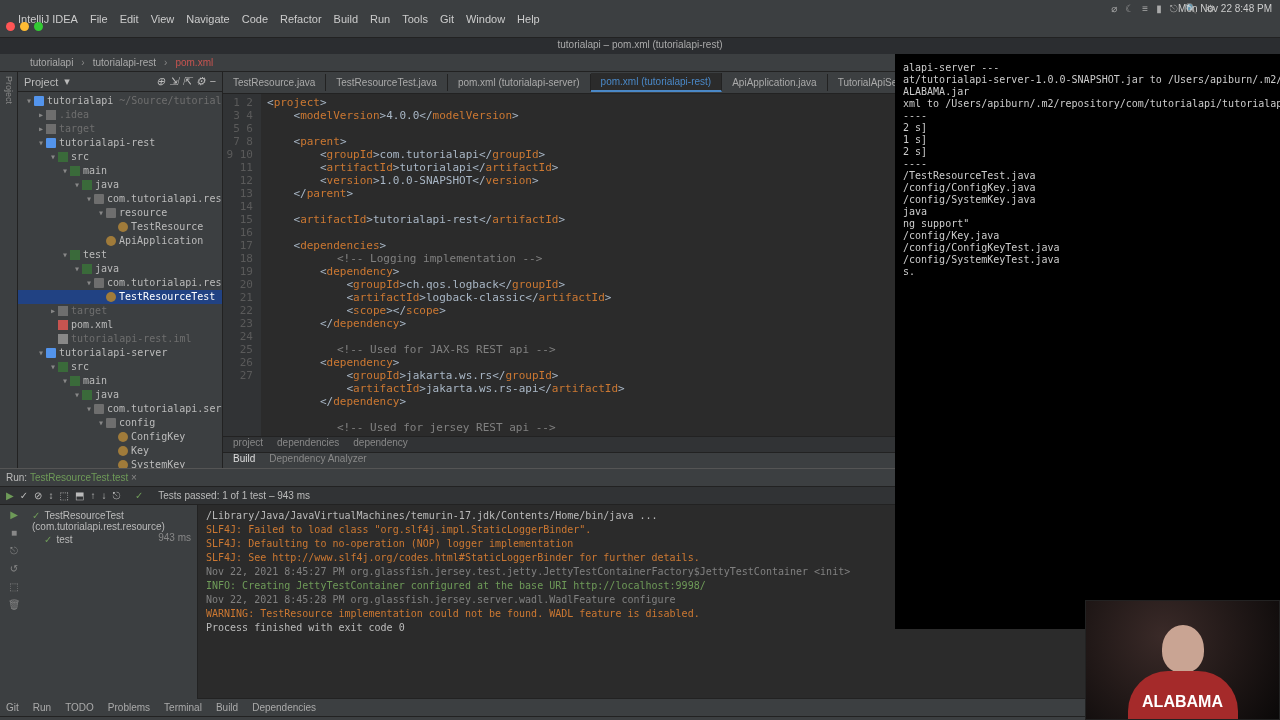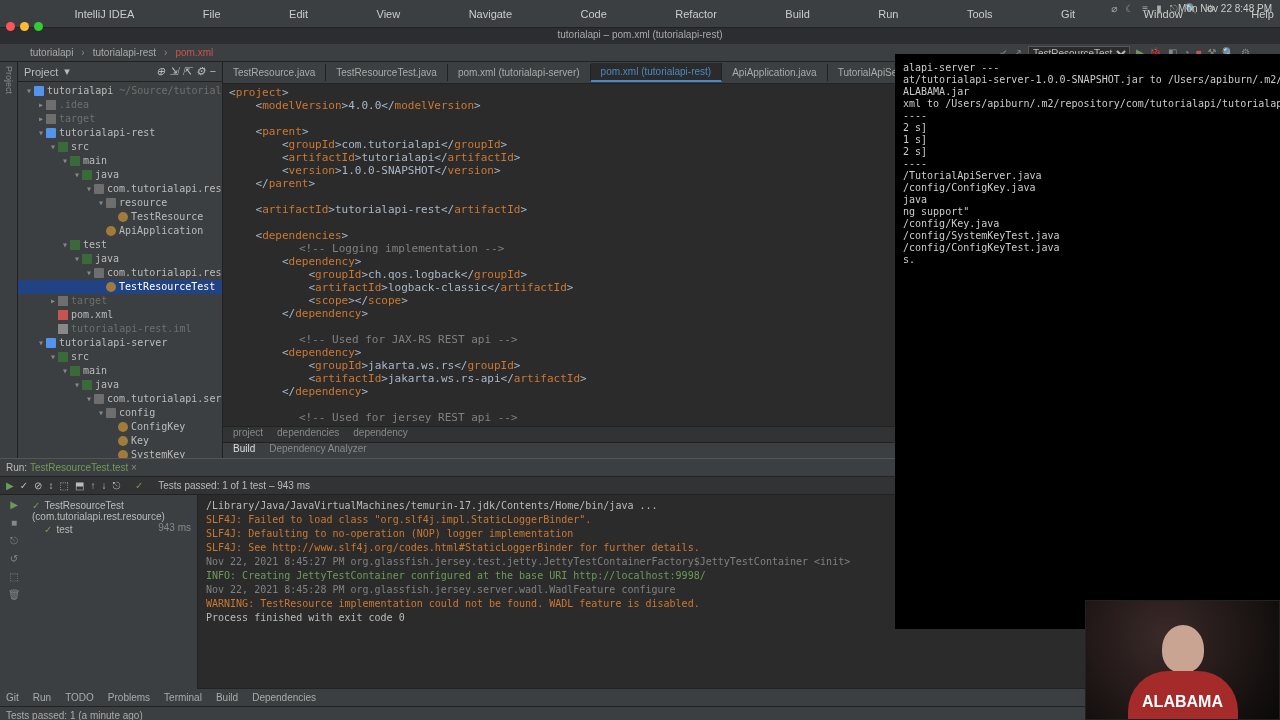--- a/index.html
+++ b/index.html
@@ -1,17 +1,17 @@
 <!DOCTYPE html>
 <html><head>
 <meta charset="utf-8">
 <style>
 * { margin:0; padding:0; box-sizing:border-box; }
 body { font-family: "SF Pro Text","Segoe UI",sans-serif; font-size:11px; background:#2b2b2b; color:#bbb; width:1280px; height:720px; overflow:hidden; position:relative; }
-.menubar { background:#3c3f41; height:28px; display:flex; align-items:center; padding:0 6px; gap:12px; color:#ccc; border-bottom:1px solid #222;justify-content:space-between; }
+.menubar { background:#3c3f41; height:38px; display:flex; align-items:center; padding:0 6px; gap:12px; color:#ccc; border-bottom:1px solid #222; }
 .menubar span { font-size:11px; }
 .mac-clock { position:absolute; right:8px; top:3px; font-size:10px; color:#ccc; }
 .titlebar { background:#2b2d30; height:16px; text-align:center; font-size:10px; padding:1px; color:#aaa; }
 .traffic { position:absolute; left:6px; top:22px; display:flex; gap:5px; }
 .traffic i { width:9px; height:9px; border-radius:50%; display:inline-block; }
 .traffic i:nth-child(1){background:#f55;} .traffic i:nth-child(2){background:#fb3;} .traffic i:nth-child(3){background:#3c3;}
 .crumb { background:#3c3f41; height:18px; font-size:10px; padding:2px 30px; color:#aaa; display:flex; align-items:center; gap:8px; border-bottom:1px solid #222;}
 .crumb .play { margin-left:auto; display:flex; gap:6px; align-items:center;}
 .crumb select { background:#2b2b2b; color:#bbb; border:1px solid #555; font-size:10px; height:14px;}
 .crumb i { font-style:normal; color:#888; font-size:10px;}
@@ -180,20 +180,48 @@
   <div class="editor">
     <div class="tabs" id="tabs">
         <div class="tab">TestResource.java</div>
         <div class="tab">TestResourceTest.java</div>
         <div class="tab">pom.xml (tutorialapi-server)</div>
         <div class="tab active">pom.xml (tutorialapi-rest)</div>
         <div class="tab">ApiApplication.java</div>
         <div class="tab">TutorialApiServer.java</div>
       </div>
     <div class="code-wrap">
+      <div class="gutter" id="gutter">1
+2
+3
+4
+5
+6
+7
+8
+9
+10
+11
+12
+13
+14
+15
+16
+17
+18
+19
+20
+21
+22
+23
+24
+25
+26
+27
+</div>
       <div class="code" id="code">&lt;<span class="tag">project</span>&gt;
     &lt;<span class="tag">modelVersion</span>&gt;4.0.0&lt;/<span class="tag">modelVersion</span>&gt;
 
     &lt;<span class="tag">parent</span>&gt;
         &lt;<span class="tag">groupId</span>&gt;com.tutorialapi&lt;/<span class="tag">groupId</span>&gt;
         &lt;<span class="tag">artifactId</span>&gt;tutorialapi&lt;/<span class="tag">artifactId</span>&gt;
         &lt;<span class="tag">version</span>&gt;1.0.0-SNAPSHOT&lt;/<span class="tag">version</span>&gt;
     &lt;/<span class="tag">parent</span>&gt;
 
     &lt;<span class="tag">artifactId</span>&gt;tutorialapi-rest&lt;/<span class="tag">artifactId</span>&gt;
@@ -307,35 +335,36 @@
     <div class="l"></div>
     <div class="l">2 s]</div>
     <div class="l">1 s]</div>
     <div class="l">2 s]</div>
     <div class="l"></div>
     <div class="l">----</div>
     <div class="l"></div>
     <div class="l"></div>
     <div class="l"></div>
     <div class="l"></div>
-    <div class="l">/TutorialApiServer.java</div>
+    <div class="l">/TestResourceTest.java</div>
     <div class="l">/config/ConfigKey.java</div>
+    <div class="l">/config/SystemKey.java</div>
     <div class="l"></div>
     <div class="l"></div>
     <div class="l"></div>
     <div class="l">java</div>
     <div class="l"></div>
     <div class="l"></div>
     <div class="l"></div>
     <div class="l">ng support"</div>
     <div class="l"></div>
     <div class="l"></div>
     <div class="l">/config/Key.java</div>
+    <div class="l">/config/ConfigKeyTest.java</div>
     <div class="l">/config/SystemKeyTest.java</div>
-    <div class="l">/config/ConfigKeyTest.java</div>
     <div class="l"></div>
     <div class="l">s.</div>
   </div>
 
 <div class="webcam">
   <div class="head"></div>
     <div class="shirt"></div>
   <div class="txt">ALABAMA</div>
 </div>
 

